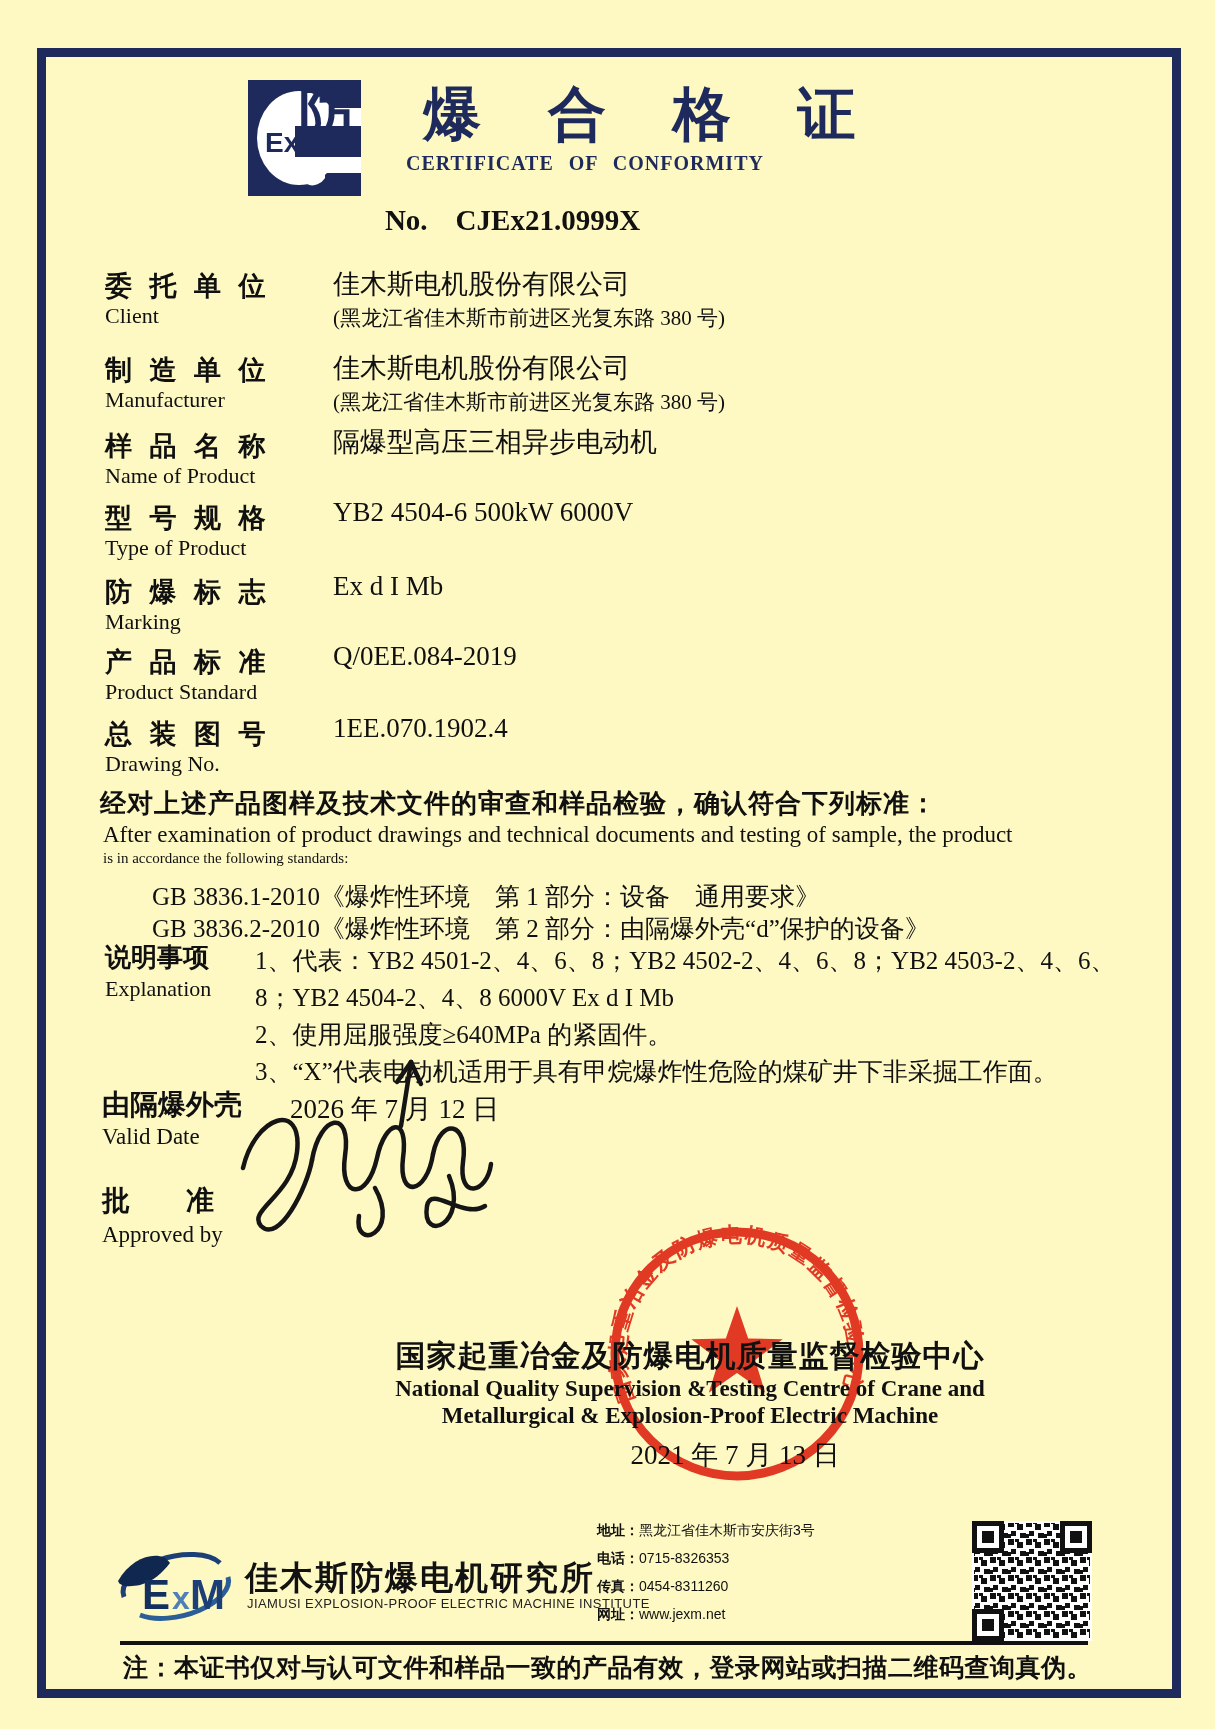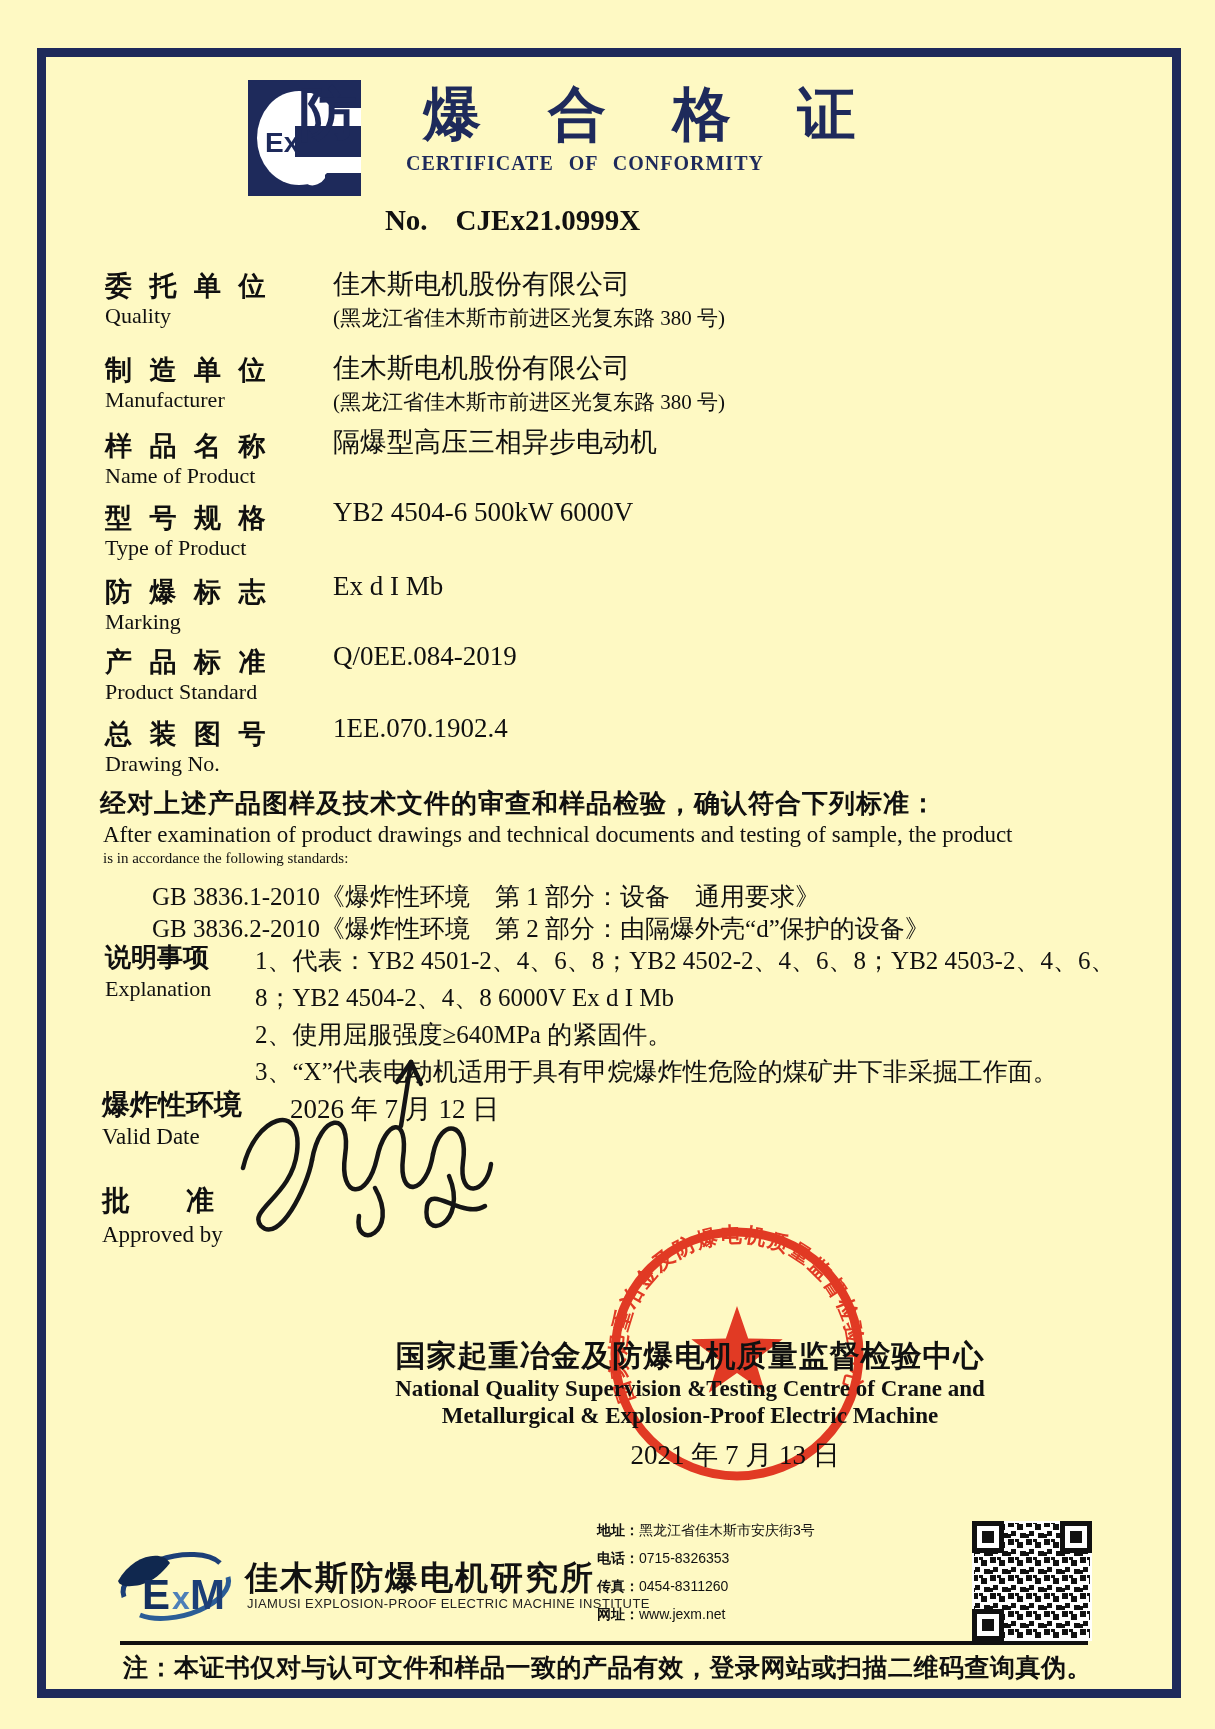--- a/index.html
+++ b/index.html
@@ -118,21 +118,21 @@
     <text x="17" y="72" font-family="Liberation Sans, sans-serif" font-size="28" font-weight="bold" fill="#1e2a5b">Ex</text>
   </svg>
 
   <div class="abs title-cn">防 爆 合 格 证</div>
   <div class="abs title-en">CERTIFICATE OF CONFORMITY</div>
   <div class="abs cert-no">
     <span>No.</span><span class="no-val">CJEx21.0999X</span>
   </div>
 
   <div class="abs f-label-cn" style="top:268px">委 托 单 位</div>
-  <div class="abs f-label-en" style="top:303px">Quality</div>
+  <div class="abs f-label-en" style="top:303px">Client</div>
   <div class="abs f-value" style="top:266px">佳木斯电机股份有限公司</div>
   <div class="abs f-note" style="top:304px">(黑龙江省佳木斯市前进区光复东路 380 号)</div>
 
   <div class="abs f-label-cn" style="top:352px">制 造 单 位</div>
   <div class="abs f-label-en" style="top:387px">Manufacturer</div>
   <div class="abs f-value" style="top:350px">佳木斯电机股份有限公司</div>
   <div class="abs f-note" style="top:388px">(黑龙江省佳木斯市前进区光复东路 380 号)</div>
 
   <div class="abs f-label-cn" style="top:428px">样 品 名 称</div>
   <div class="abs f-label-en" style="top:463px">Name of Product</div>
@@ -162,21 +162,21 @@
 
   <div class="abs expl-label-cn">说明事项</div>
   <div class="abs expl-label-en">Explanation</div>
   <div class="abs expl-lines">
     <div>1、代表：YB2 4501-2、4、6、8；YB2 4502-2、4、6、8；YB2 4503-2、4、6、</div>
     <div>8；YB2 4504-2、4、8   6000V   Ex d I Mb</div>
     <div>2、使用屈服强度≥640MPa 的紧固件。</div>
     <div>3、“X”代表电动机适用于具有甲烷爆炸性危险的煤矿井下非采掘工作面。</div>
   </div>
 
-  <div class="abs valid-cn">爆炸性环境</div>
+  <div class="abs valid-cn">由隔爆外壳</div>
   <div class="abs valid-en">Valid Date</div>
   <div class="abs valid-value">2026 年 7 月 12 日</div>
 
   <div class="abs appr-cn">批　　准</div>
   <div class="abs appr-en">Approved by</div>
 
   <svg class="abs signature" width="290" height="215" viewBox="0 0 290 215">
     <g stroke="#151515" stroke-width="4.5" fill="none" stroke-linecap="round">
       <path d="M18,120 C30,68 78,52 72,104 C67,148 22,162 36,178 C54,196 82,140 87,112"></path>
       <path d="M87,112 C95,66 127,60 120,108 C114,150 142,154 152,110 C160,72 184,66 178,110 C173,152 202,146 208,106"></path>

